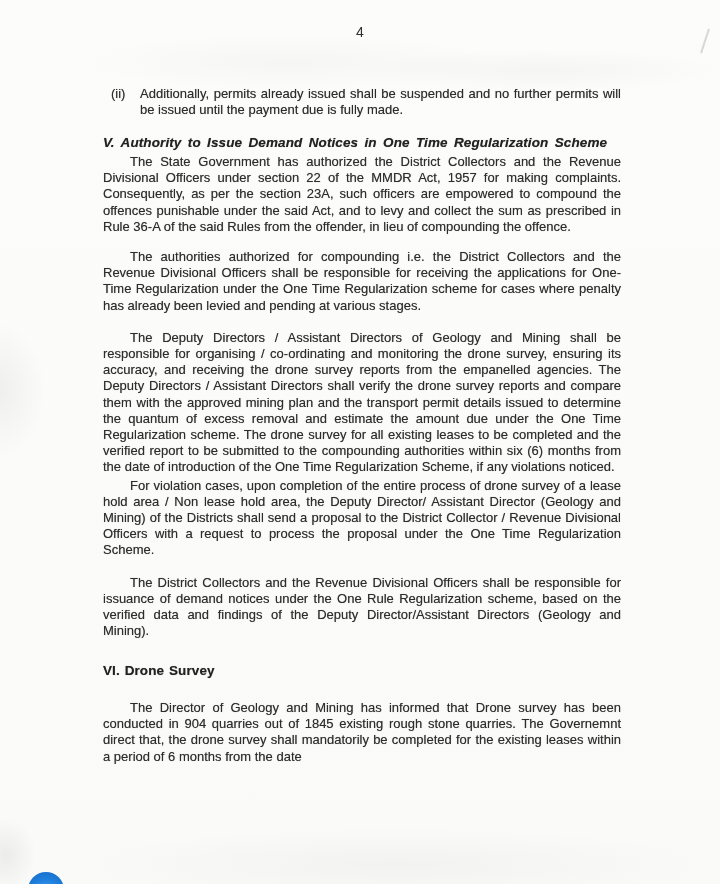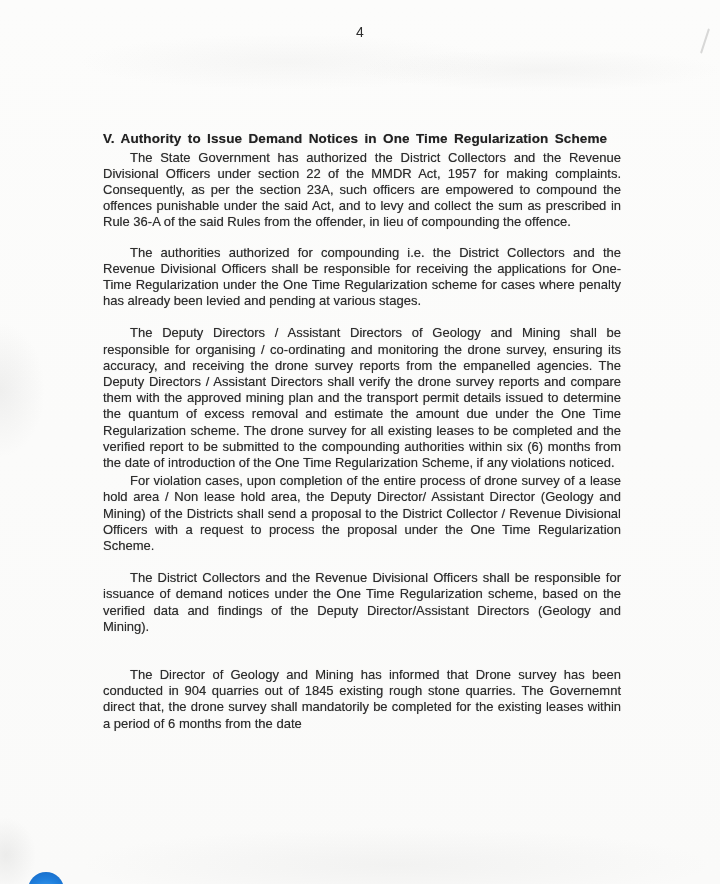--- a/index.html
+++ b/index.html
@@ -80,28 +80,28 @@
   h2 {
     font-size: 13.5px;
     line-height: 17.5px;
     font-weight: bold;
     color: #222;
     text-align: justify;
     word-spacing: 2.5px;
     letter-spacing: 0.1px;
   }
 
-  .heading-v  { margin-top: 44px; }
+  .heading-v  { margin-top: 16px; font-style: italic; }
   .para-v-0   { margin-top: 2px; }
   .para-v-1   { margin-top: 14px; }
   .para-v-2   { margin-top: 16px; }
   .para-v-3   { margin-top: 2px; }
   .para-v-4   { margin-top: 16px; }
   .heading-vi { margin-top: 23px; word-spacing: 1px; }
-  .para-vi-0  { margin-top: 32px; }
+  .para-vi-0  { margin-top: 20px; }
 
   .fab {
     position: absolute;
     left: 28px;
     top: 872px;
     width: 36px;
     height: 36px;
     border-radius: 50%;
     background: radial-gradient(circle at 50% 65%, #47a9f5 0%, #1f7fdd 55%, #1565c0 100%);
     border: none;
@@ -112,33 +112,38 @@
 <body>
 
 <div class="scan-page">
 
   <div class="corner-scratch"></div>
 
   <div class="page-number">4</div>
 
   <div class="content">
 
+    <div class="list-item">
+      <span class="marker">(ii)</span>
+      <span class="item-text">Additionally, permits already issued shall be suspended and no further permits will be issued until the payment due is fully made.</span>
+    </div>
 
     <h2 class="heading-v">V. Authority to Issue Demand Notices in One Time Regularization Scheme</h2>
 
     <p class="para-v-0">The State Government has authorized the District Collectors and the Revenue Divisional Officers under section 22 of the MMDR Act, 1957 for making complaints. Consequently, as per the section 23A, such officers are empowered to compound the offences punishable under the said Act, and to levy and collect the sum as prescribed in Rule 36-A of the said Rules from the offender, in lieu of compounding the offence.</p>
 
     <p class="para-v-1">The authorities authorized for compounding i.e. the District Collectors and the Revenue Divisional Officers shall be responsible for receiving the applications for One-Time Regularization under the One Time Regularization scheme for cases where penalty has already been levied and pending at various stages.</p>
 
     <p class="para-v-2">The Deputy Directors / Assistant Directors of Geology and Mining shall be responsible for organising / co-ordinating and monitoring the drone survey, ensuring its accuracy, and receiving the drone survey reports from the empanelled agencies. The Deputy Directors / Assistant Directors shall verify the drone survey reports and compare them with the approved mining plan and the transport permit details issued to determine the quantum of excess removal and estimate the amount due under the One Time Regularization scheme. The drone survey for all existing leases to be completed and the verified report to be submitted to the compounding authorities within six (6) months from the date of introduction of the One Time Regularization Scheme, if any violations noticed.</p>
 
     <p class="para-v-3">For violation cases, upon completion of the entire process of drone survey of a lease hold area / Non lease hold area, the Deputy Director/ Assistant Director (Geology and Mining) of the Districts shall send a proposal to the District Collector / Revenue Divisional Officers with a request to process the proposal under the One Time Regularization Scheme.</p>
 
-    <p class="para-v-4">The District Collectors and the Revenue Divisional Officers shall be responsible for issuance of demand notices under the One Time Regularization scheme, based on the verified data and findings of the Deputy Director/Assistant Directors (Geology and Mining).</p>
+    <p class="para-v-4">The District Collectors and the Revenue Divisional Officers shall be responsible for issuance of demand notices under the One Rule Regularization scheme, based on the verified data and findings of the Deputy Director/Assistant Directors (Geology and Mining).</p>
 
+    <h2 class="heading-vi">VI. Drone Survey</h2>
 
     <p class="para-vi-0">The Director of Geology and Mining has informed that Drone survey has been conducted in 904 quarries out of 1845 existing rough stone quarries. The Governemnt direct that, the drone survey shall mandatorily be completed for the existing leases within a period of 6 months from the date</p>
 
   </div>
 
   <button class="fab" aria-label="floating action button"></button>
 
 </div>
 
 </body></html>

